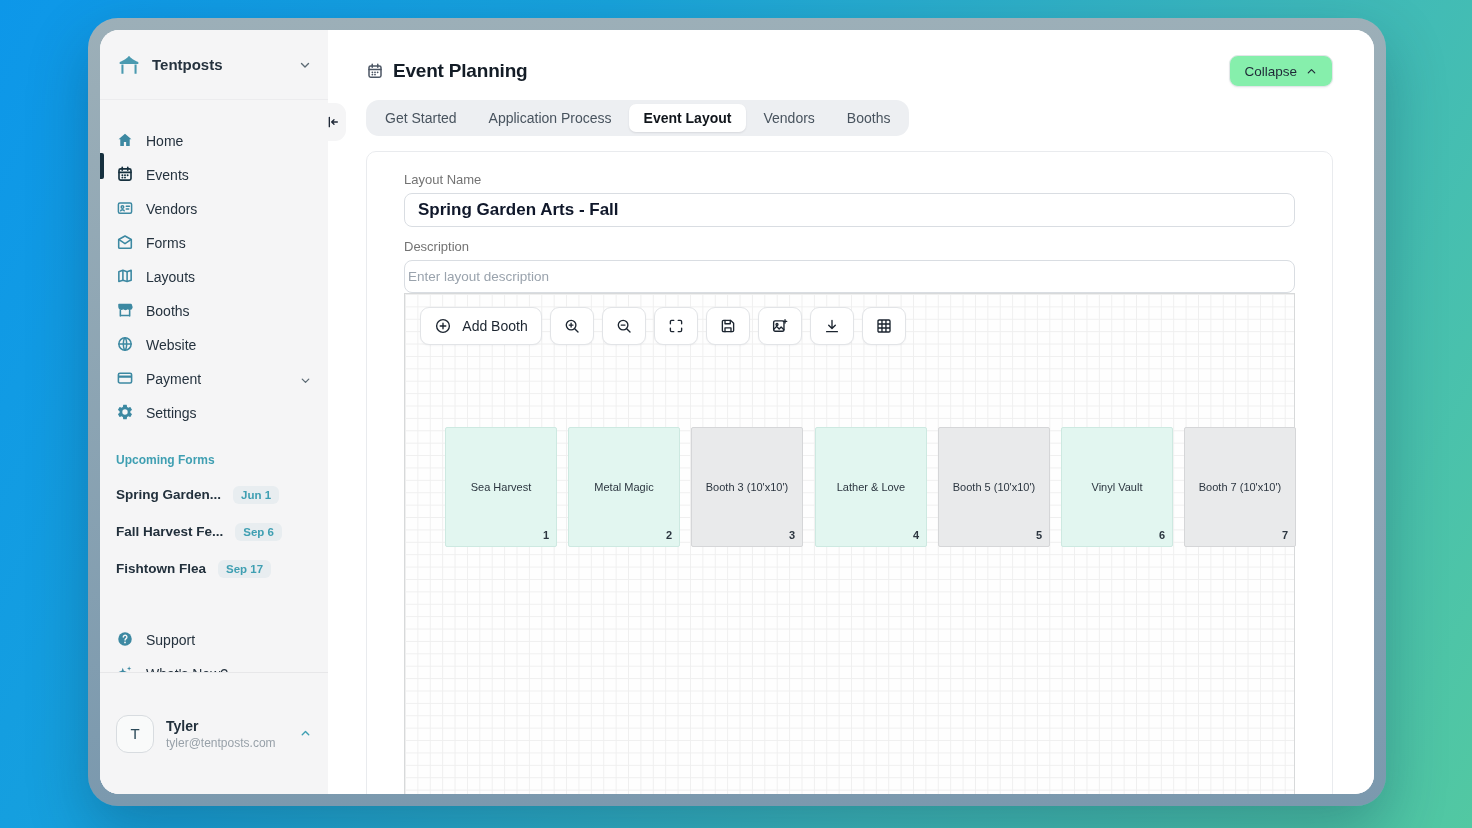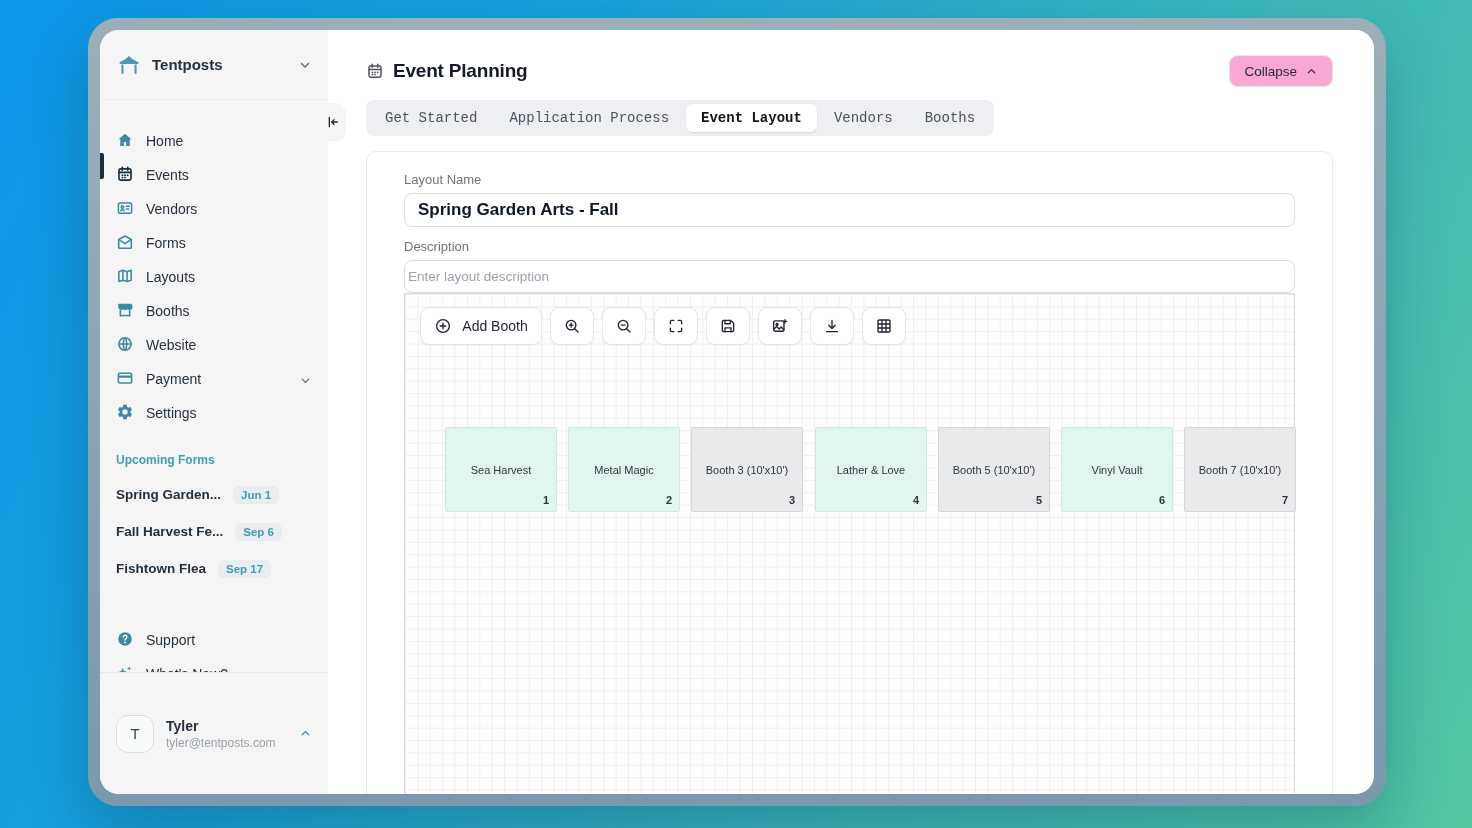--- a/index.html
+++ b/index.html
@@ -41,42 +41,42 @@
   .avatar { width:38px; height:38px; border:1px solid #d8dce0; border-radius:12px; background:#f9fafa; display:flex; align-items:center; justify-content:center; font-size:15px; font-weight:500; color:#2c4a59; flex:none; }
   .user-name { font-size:14px; font-weight:600; color:#22303c; }
   .user-email { font-size:12px; color:#98a1a9; margin-top:2px; }
   .sidebar-user .chev { margin-left:auto; color:#3f9fb2; display:flex; }
   .collapse-notch { position:absolute; left:210px; top:73px; width:36px; height:38px; background:#f5f5f6; border-radius:0 11px 11px 0; z-index:5; display:flex; align-items:center; justify-content:center; padding-left:10px; cursor:pointer; color:#1f2937; }
   
   .main { flex:1; background:#fff; position:relative; overflow:hidden; }
   .main-header { display:flex; align-items:center; padding:25px 41px 0 38px; }
   .title-group { display:flex; align-items:center; gap:9px; color:#4b5563; }
   .page-title { font-size:19px; font-weight:700; color:#131c26; letter-spacing:-.2px; }
-  .collapse-btn { margin-left:auto; display:flex; align-items:center; gap:8px; height:32px; padding:0 14px; background:#f9a8d4; border:1px solid #e3e6e9; border-radius:9px; font-size:13.5px; font-weight:500; color:#1f2937; box-shadow:0 1px 2px rgba(16,24,40,.05); cursor:pointer; }
-  .tabs { display:inline-flex; margin:13px 15px 0 38px; background:#edeff2; border-radius:8px; padding:4px; gap:2px;font-family:Liberation Mono, monospace; }
+  .collapse-btn { margin-left:auto; display:flex; align-items:center; gap:8px; height:32px; padding:0 14px; background:#86efac; border:1px solid #e3e6e9; border-radius:9px; font-size:13.5px; font-weight:500; color:#1f2937; box-shadow:0 1px 2px rgba(16,24,40,.05); cursor:pointer; }
+  .tabs { display:inline-flex; margin:13px 15px 0 38px; background:#edeff2; border-radius:13px; padding:4px; gap:2px; }
   .tab { padding:6px 15px; font-size:14px; color:#48535e; border-radius:7px; cursor:pointer; white-space:nowrap; }
   .tab.active { background:#fff; color:#10151b; font-weight:600; box-shadow:0 1px 2px rgba(16,24,40,.10); }
   .card { margin:15px 41px 0 38px; border:1px solid #e9ebee; border-radius:10px; padding:20px 37px 40px; height:700px; }
   .field-label { font-size:13px; font-weight:500; color:#737373; margin-bottom:6px; }
   .text-input { width:100%; display:block; border:1px solid #d9dde2; border-radius:8px; background:#fff; outline:none; font-family:inherit; }
   .name-input { height:34px; padding:0 13px; font-size:17px; font-weight:700; color:#0f172a; }
   .desc-input { height:33px; padding:0 3px; font-size:13.5px; color:#10161d; margin-bottom:0; }
   .desc-input::placeholder { color:#9aa3ad; }
   .desc-row { margin-top:12px; }
   
   .canvas { position:relative; border:1px solid #d7d9da; height:520px; background-color:#fefefe;
     background-image:
       linear-gradient(to right, #efefef 1px, transparent 1px),
       linear-gradient(to bottom, #efefef 1px, transparent 1px);
     background-size:12.4px 12.4px; }
   .toolbar { position:absolute; top:13px; left:15px; display:flex; gap:8px; }
   .tool-btn { background:#fff; border:1px solid #e2e4e7; border-radius:9px; height:38px; display:flex; align-items:center; justify-content:center; color:#1c2530; box-shadow:0 1px 2px rgba(16,24,40,.04); cursor:pointer; }
   .tool-btn.add { width:122px; gap:10px; font-size:14px; font-weight:500; }
   .tool-btn.sq { width:44px; }
-  .booth { position:absolute; top:133px; width:112px; height:85px; display:flex; align-items:center; justify-content:center; text-align:center; font-size:11px; color:#2c3640; cursor:pointer; border-radius:2px; }
+  .booth { position:absolute; top:133px; width:112px; height:120px; display:flex; align-items:center; justify-content:center; text-align:center; font-size:11px; color:#2c3640; cursor:pointer; border-radius:2px; }
   .booth.assigned { background:#e2f6f0; border:1px solid #cde9e1; }
   .booth.empty { background:#e9eaeb; border:1px solid #d5d6d8; }
   .booth .num { position:absolute; right:7px; bottom:5px; font-size:11px; font-weight:600; color:#2c3640; }
   svg { display:block; }
 </style>
 </head>
 <body>
 
 <div class="frame">
   <div class="window">

